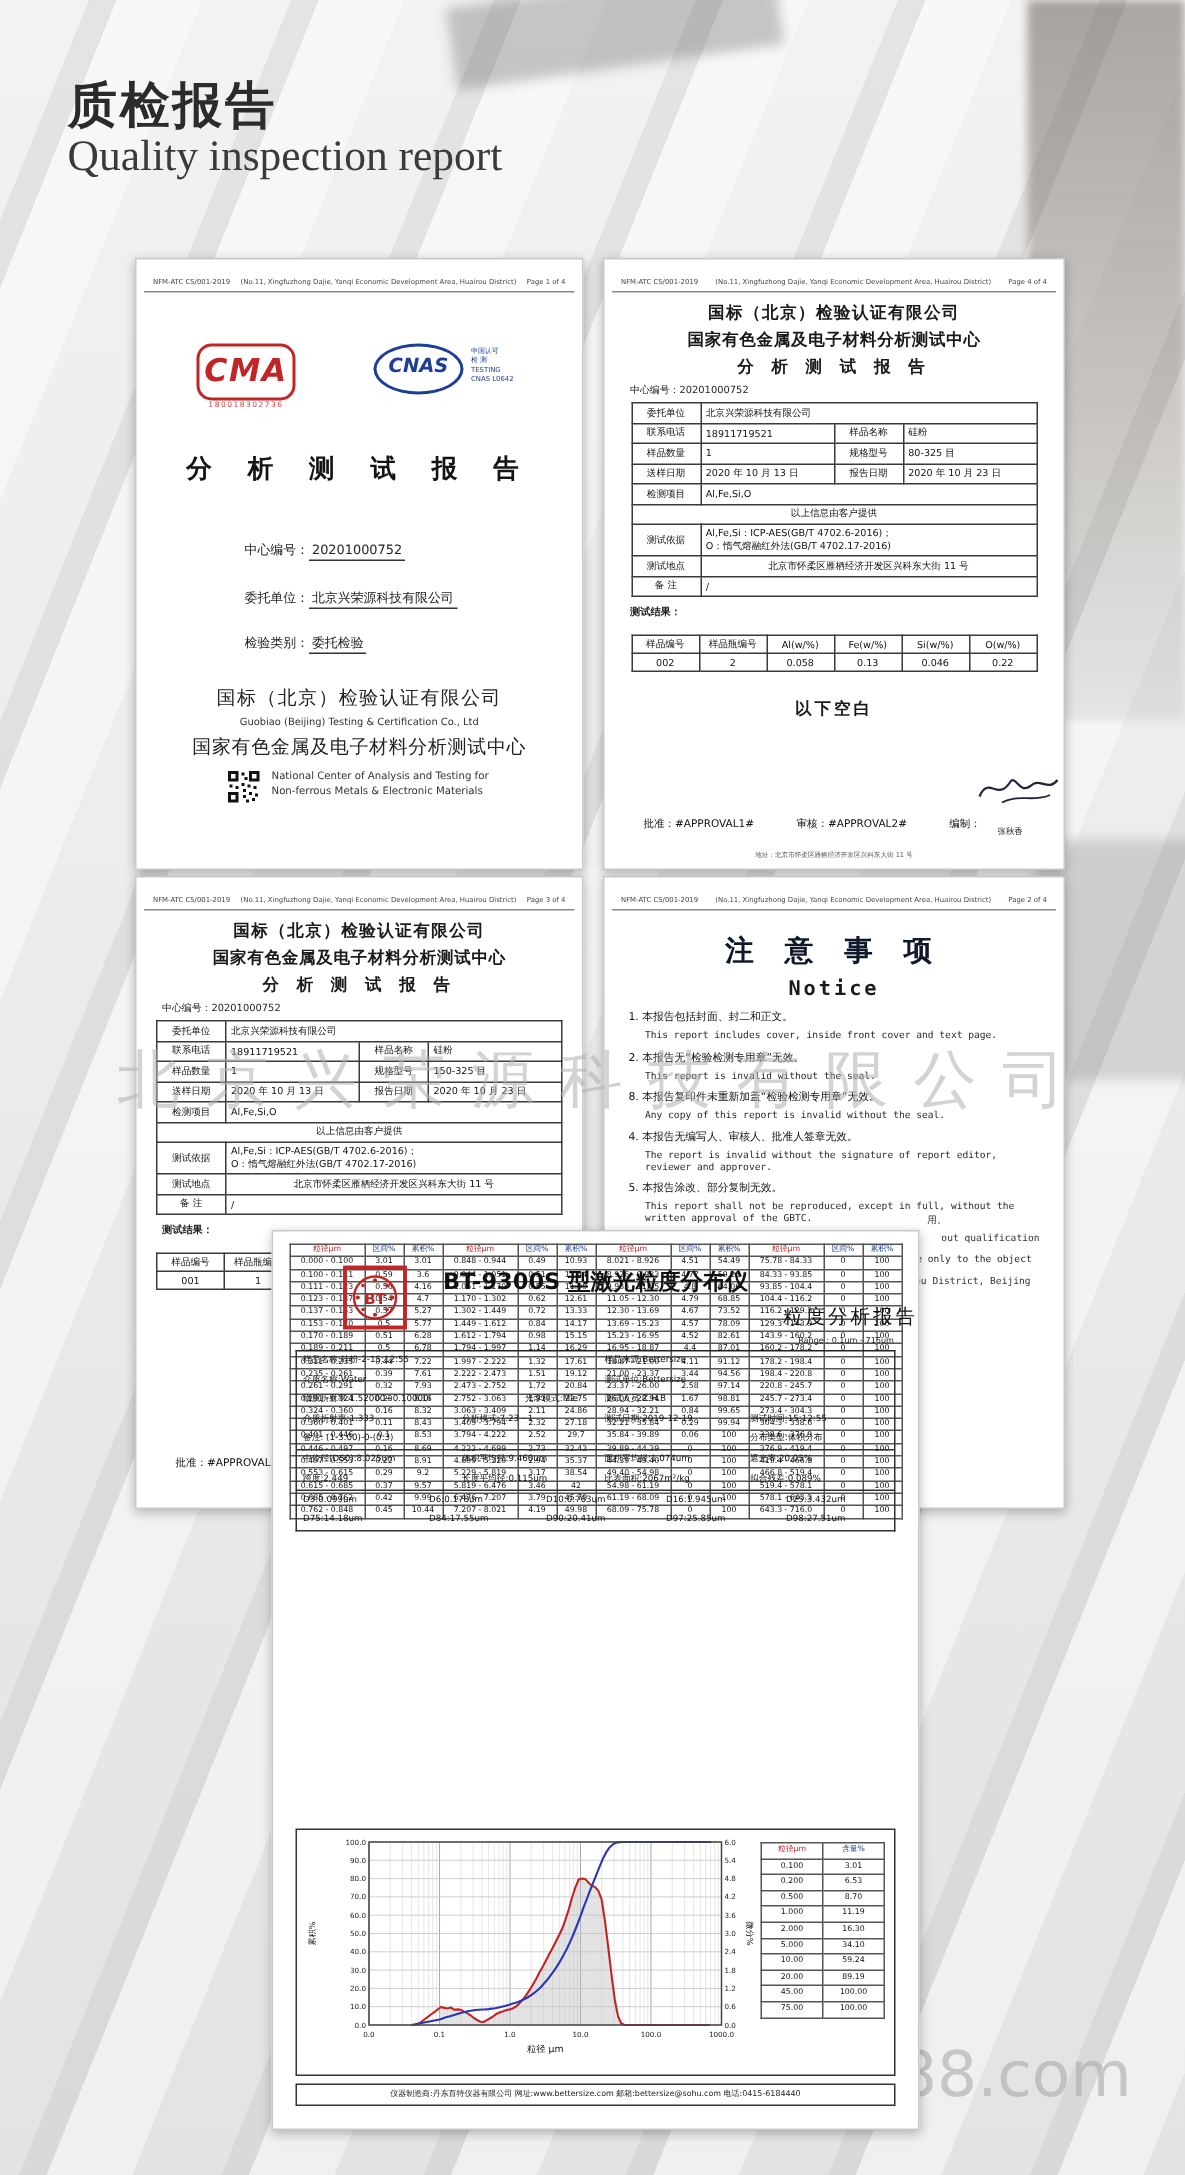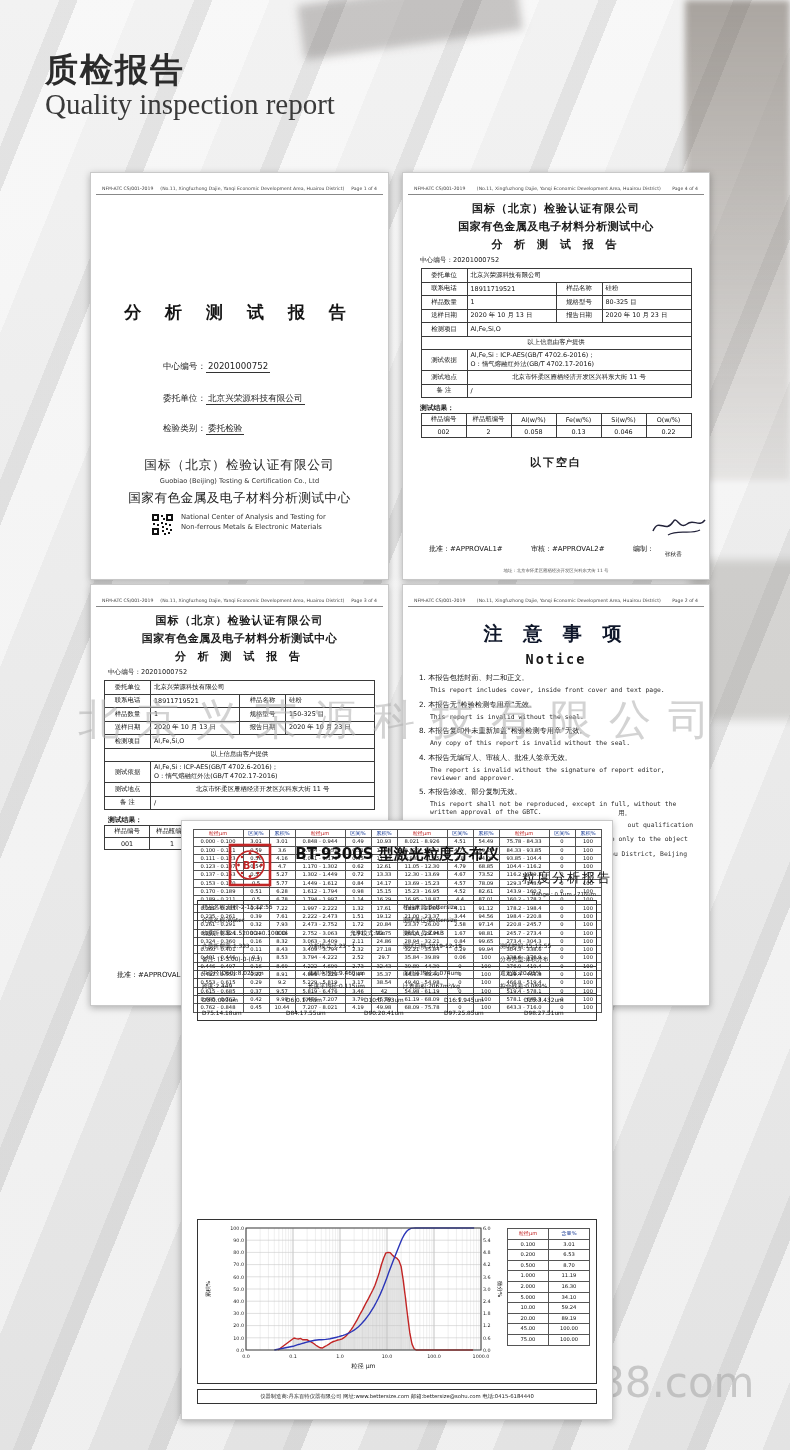--- a/index.html
+++ b/index.html
@@ -38,21 +38,21 @@
   
   .rt1{font-size:11px;font-weight:bold;text-align:center;margin-top:6px;letter-spacing:1px;}
   .rt2{font-size:11px;font-weight:bold;text-align:center;margin-top:3px;letter-spacing:.5px;}
   .rt3{font-size:11px;font-weight:bold;text-align:center;margin-top:3px;letter-spacing:4px;}
   .center-no{font-size:6.6px;margin:4px 0 0 17px;}
   table.info-table{border-collapse:collapse;width:270px;margin:3px auto 0;font-size:6.4px;color:#111;table-layout:fixed;}
   table.info-table td{border:.7px solid #3a3a3a;padding:1px 3px;height:10.5px;overflow:hidden;white-space:nowrap;}
   table.info-table td.lbl{text-align:center;}
   table.info-table td.ctr{text-align:center;margin-top:44px;}
   .res-label{font-size:6.8px;font-weight:bold;margin:5px 0 0 17px;}
-  table.res-table{border-collapse:collapse;margin:0 auto 0;font-size:6.4px;color:#111;table-layout:fixed;}
+  table.res-table{border-collapse:collapse;margin:10px auto 0;font-size:6.4px;color:#111;table-layout:fixed;}
   table.res-table th,table.res-table td{border:.7px solid #3a3a3a;width:44px;height:11px;text-align:center;font-weight:normal;padding:0;}
   .blank-below{font-size:11px;font-weight:bold;text-align:center;letter-spacing:2px;margin-top:17px;}
   .approve-row{position:absolute;left:0;width:100%;font-size:7px;color:#111;}
   .approve-row span{margin-left:26px;}
   .sig{position:absolute;stroke:#23233a;fill:none;}
   .sig-name{position:absolute;font-size:5.6px;color:#222;}
   .doc-foot{position:absolute;left:0;bottom:6px;width:100%;text-align:center;font-size:4.4px;color:#555;}
 
   
   .notice-zh{font-size:19px;font-weight:bold;text-align:center;letter-spacing:7px;margin-top:14px;color:#0f172a;}
@@ -99,20 +99,33 @@
   <div class="bg-dark-mid"></div>
 
   <div class="page-title-zh">质检报告</div>
   <div class="page-title-en">Quality inspection report</div>
 
   <div class="doc z1" style="left:90px;top:172px;width:297px;height:406px;">
     <div class="doc-head">
       <span>NFM-ATC CS/001-2019</span>
       <span>(No.11, Xingfuzhong Dajie, Yanqi Economic Development Area, Huairou District)</span>
       <span>Page 1 of 4</span>
+    </div>
+    <div class="logo-row">
+      <div class="cma-box">CMA</div>
+      <div class="cma-num">180018302736</div>
+      <div class="cnas-wrap">
+        <div class="cnas-ellipse">CNAS</div>
+        <div class="cnas-side">
+          <div>中国认可</div>
+          <div>检 测</div>
+          <div>TESTING</div>
+          <div>CNAS L0642</div>
+        </div>
+      </div>
     </div>
     <div class="cover-title">分 析 测 试 报 告</div>
     <div class="cover-line" style="top:188px;">
       <span>中心编号：</span><span class="uv">20201000752</span>
     </div>
     <div class="cover-line" style="top:220px;">
       <span>委托单位：</span><span class="uv">北京兴荣源科技有限公司</span>
     </div>
     <div class="cover-line" style="top:250px;">
       <span>检验类别：</span><span class="uv">委托检验</span>

